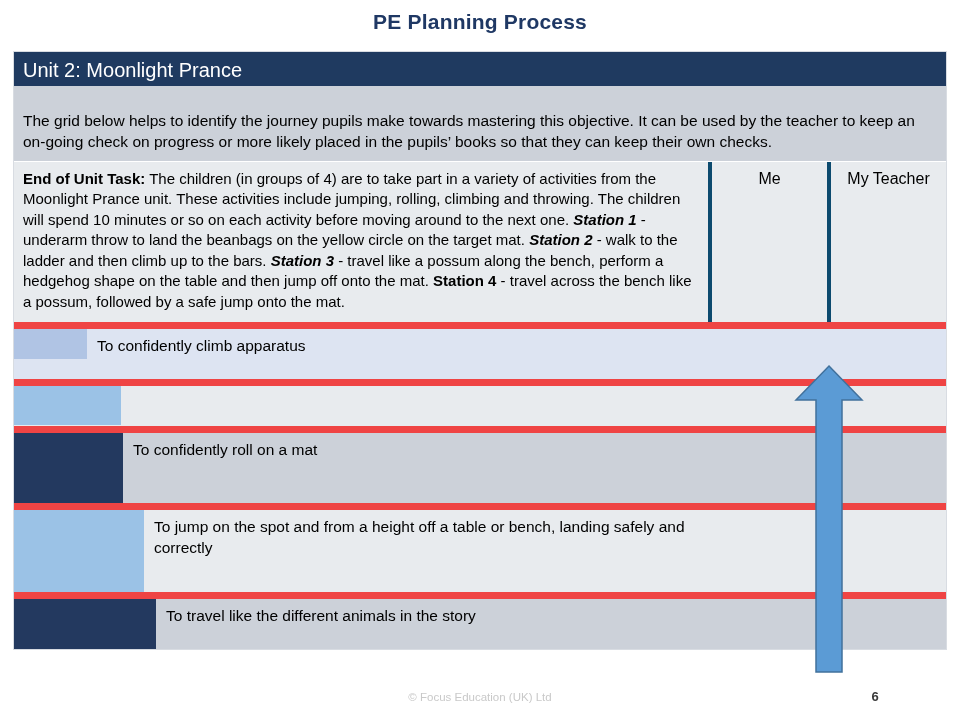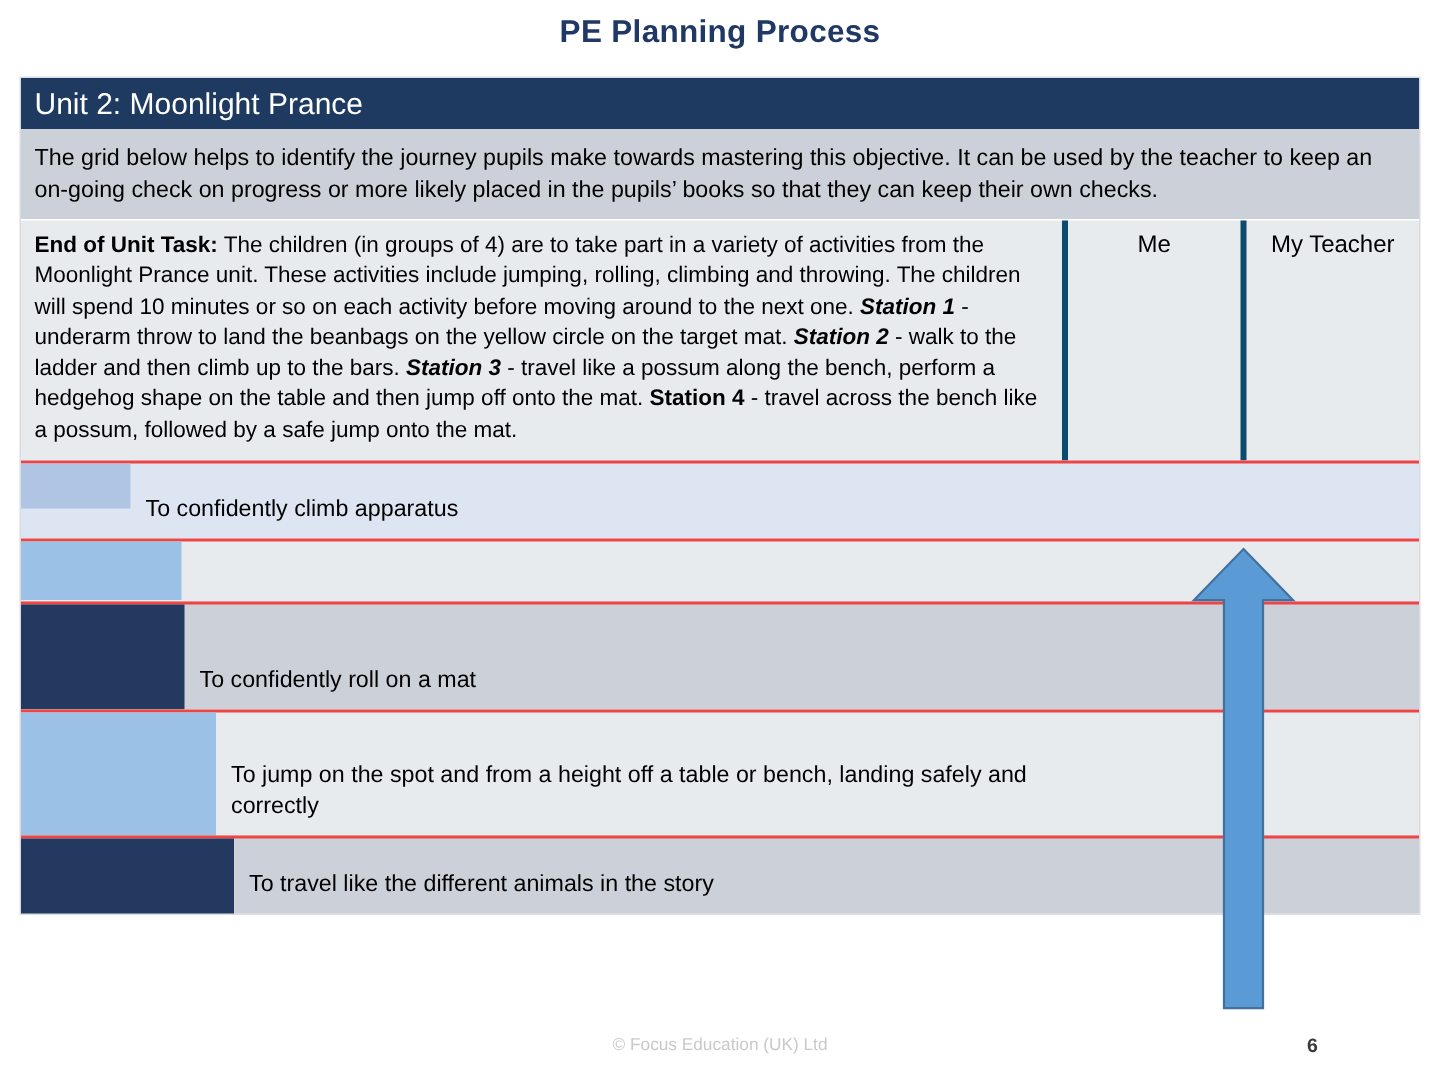--- a/index.html
+++ b/index.html
@@ -49,21 +49,21 @@
     box-sizing: border-box;
     height: 34px;
   }
 
   
   .intro {
     background: #ccd1d9;
     color: #000000;
     font-size: 15.5px;
     line-height: 1.38;
-    padding: 9px 10px 8px 9px;
+    padding: 24px 10px 8px 9px;
     box-sizing: border-box;
   }
 
   
   .task-row {
     display: flex;
     align-items: stretch;
     border-top: 1px solid #ffffff;
   }
   .task-cell {
@@ -88,22 +88,22 @@
     text-align: center;
     padding-top: 8px;
     box-sizing: border-box;
   }
   .hdr-me { width: 119px; flex: 0 0 119px; }
   .hdr-teacher { width: 119px; flex: 0 0 119px; }
 
   
   .obj-row {
     display: flex;
-    align-items: flex-end;
-    border-top: 2px solid #ef4444;
+    align-items: flex-start;
+    border-top: 7px solid #ef4444;
     position: relative;
   }
   .step {
     flex: 0 0 auto;
     align-self: flex-start;
   }
   .obj-text {
     flex: 1 1 auto;
     font-size: 15.5px;
     color: #000;

